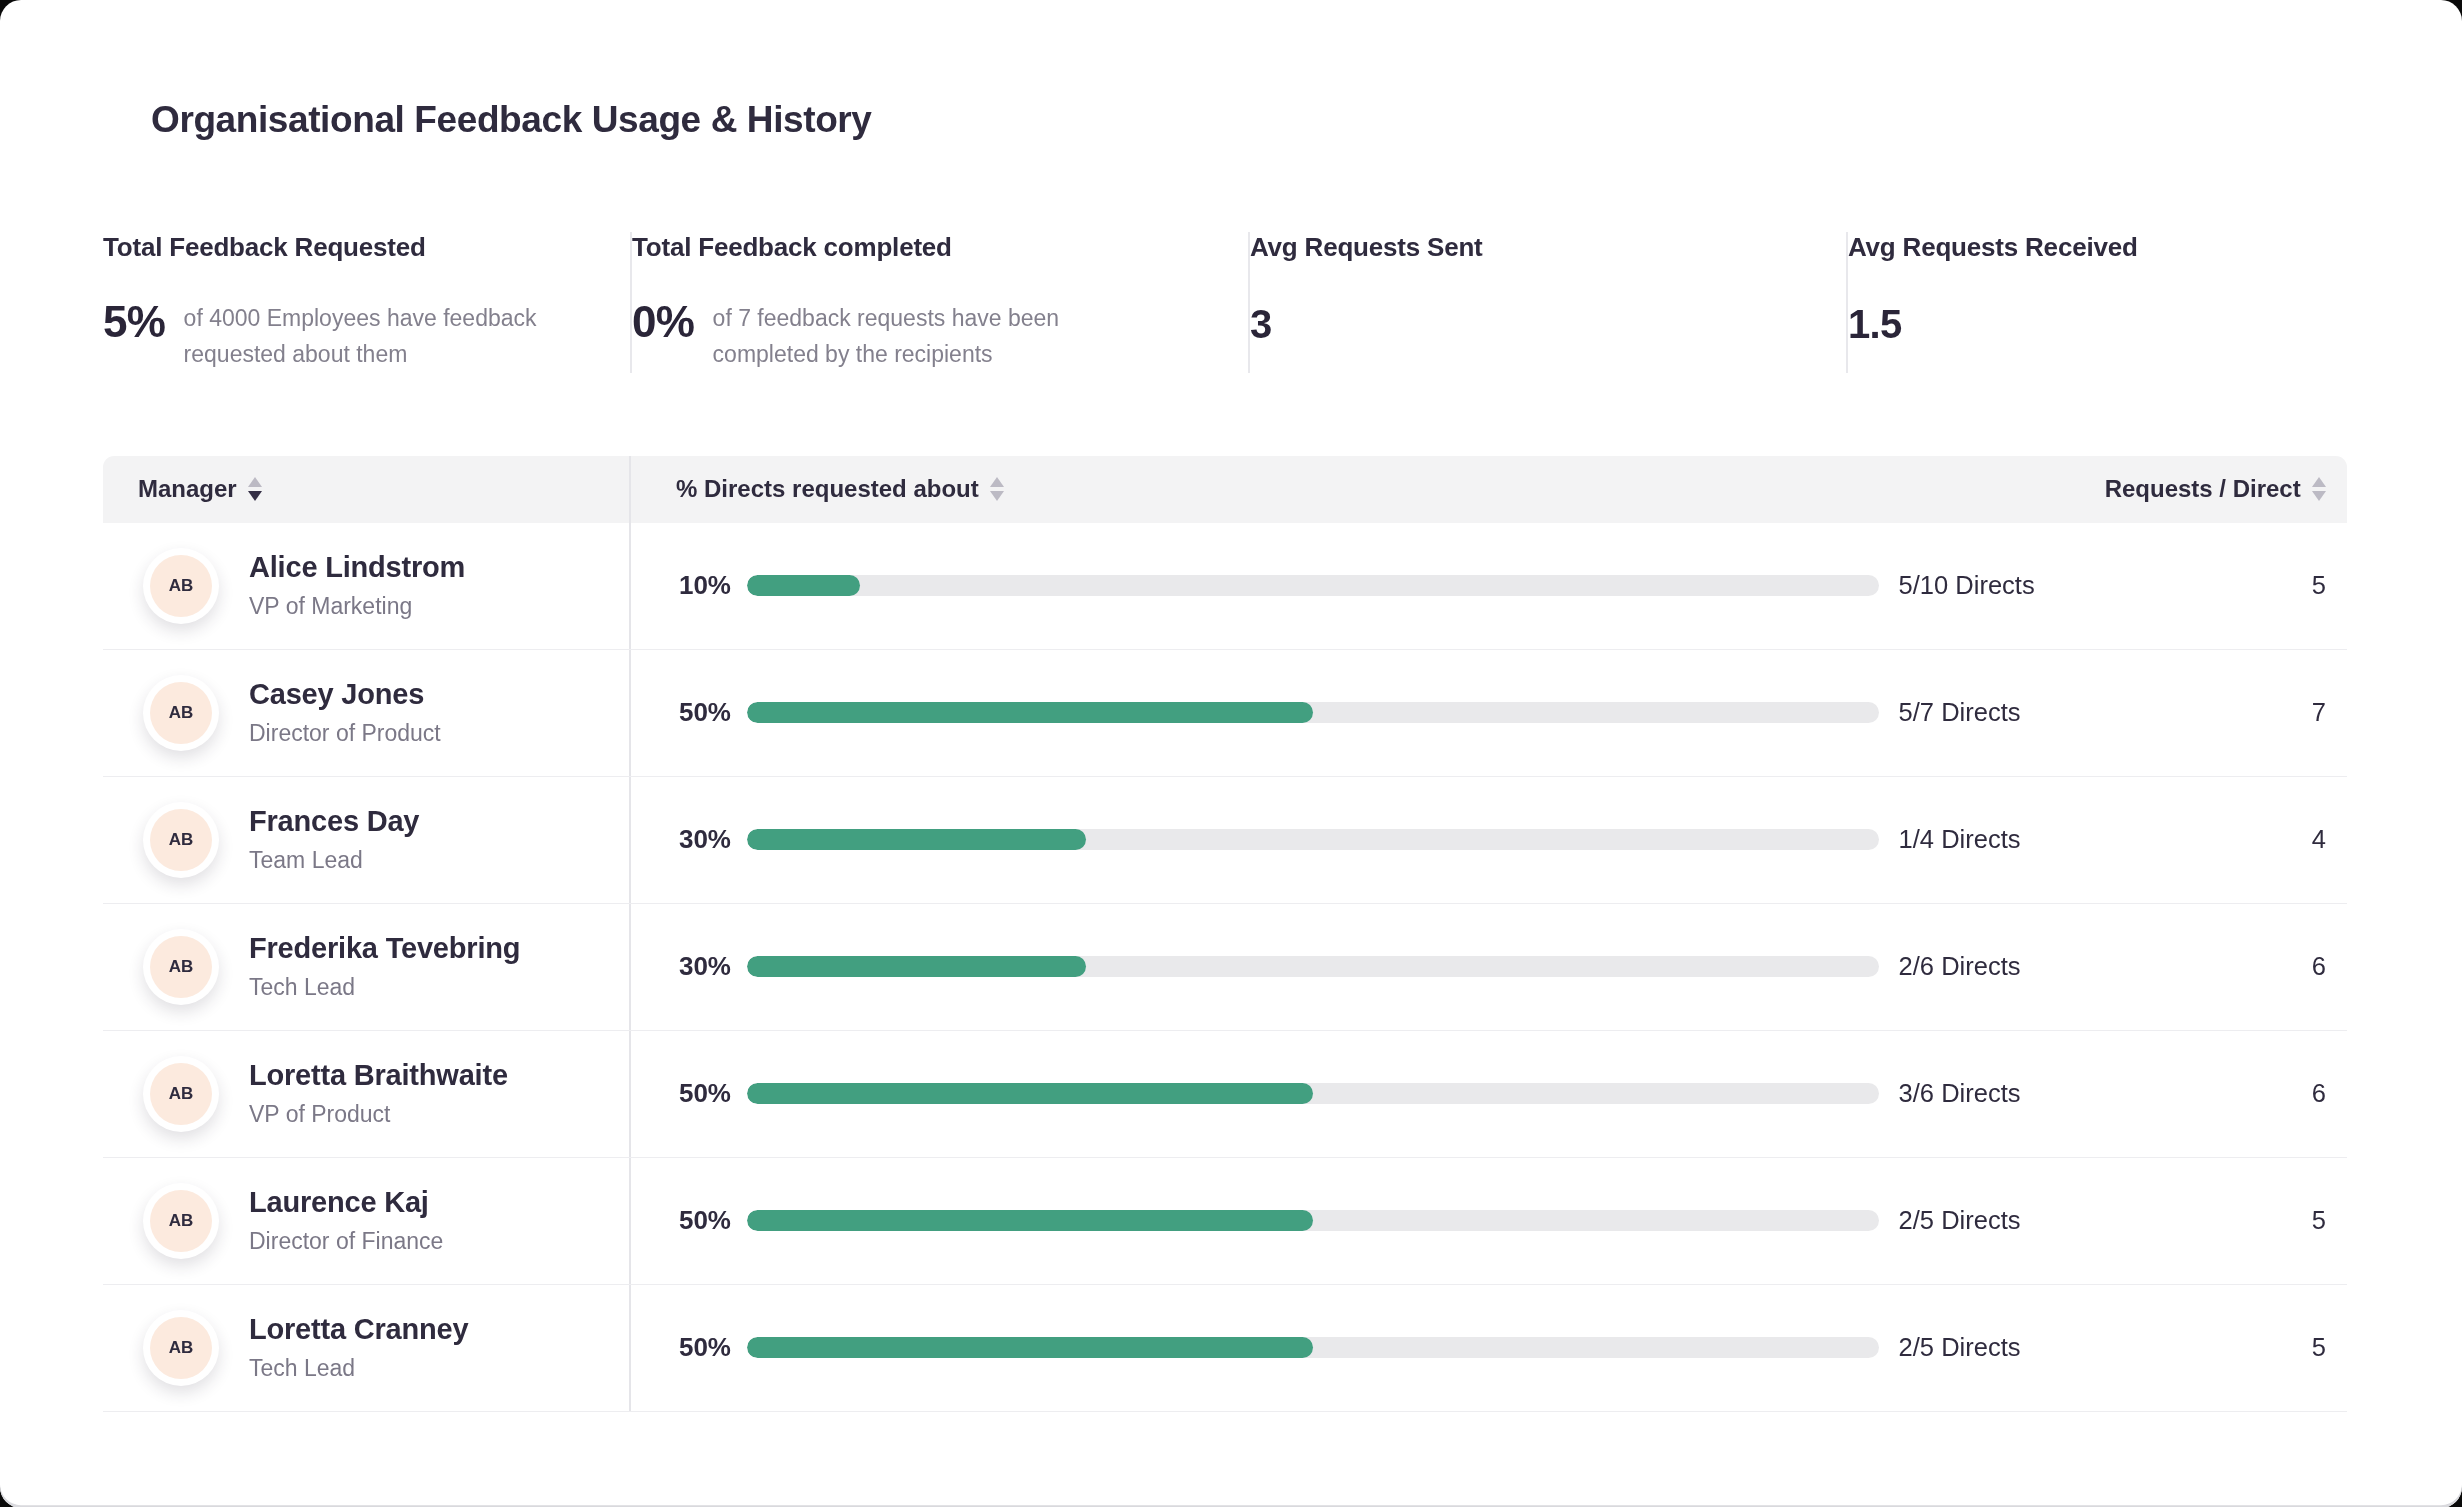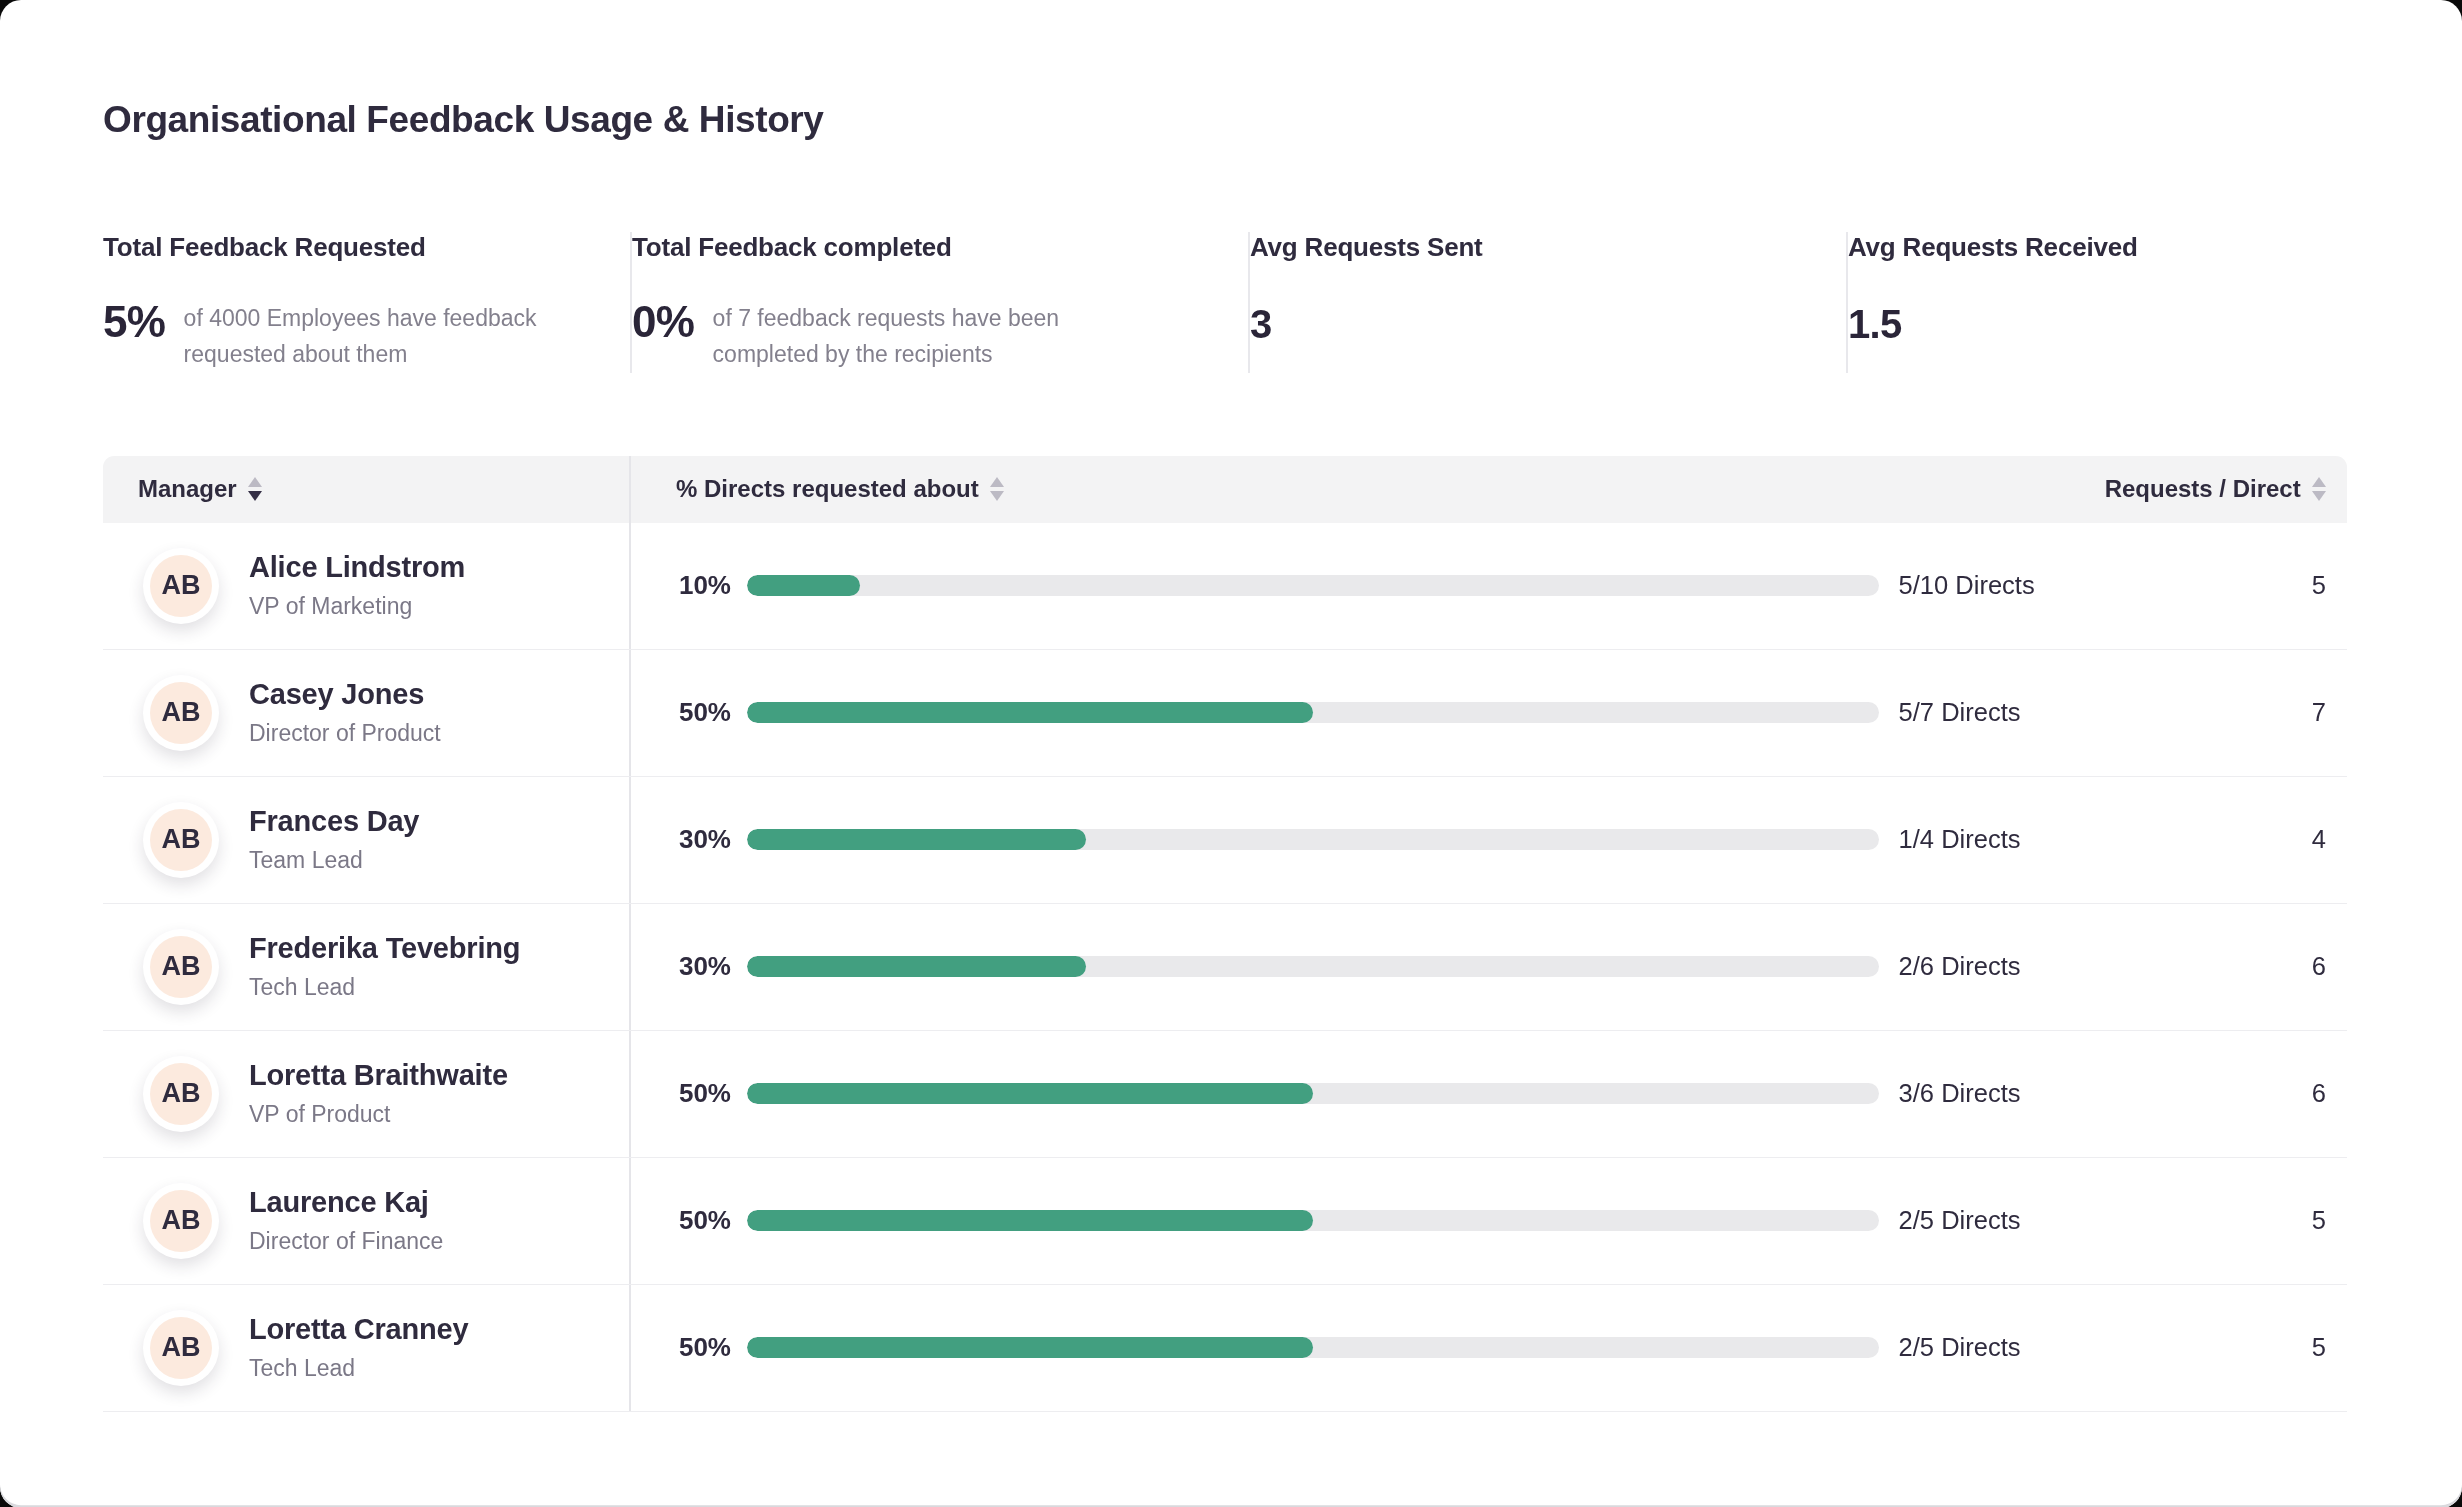--- a/index.html
+++ b/index.html
@@ -5,21 +5,21 @@
   * { margin:0; padding:0; box-sizing:border-box; }
   html,body { width:100%; height:100%; background:#0a0a0a; overflow:hidden;
               font-family:"Liberation Sans","DejaVu Sans",sans-serif; }
   .stage { position:absolute; top:0; left:0; width:2462px; height:1508px;
            transform-origin:0 0; }
   .card { position:absolute; inset:0; background:#ffffff; border-radius:21px;
           overflow:hidden; box-shadow: inset 0 -2.8px 0 #d9d9dd;
           padding:99px 103px 0 103px; }
 
   
-  .page-title { font-size:37px; font-weight:700; color:#2f2b3e; letter-spacing:-0.4px; }
+  .page-title { font-size:37px; font-weight:700; color:#2f2b3e; letter-spacing:-0.4px;margin-left:48px; }
 
   
   .stats { display:flex; margin-top:91px; }
   .stat { padding-right:28px; }
   .stat + .stat { border-left:2.1px solid #e8e8ec; }
   .stat-1 { width:527px; }
   .stat-2 { width:618px; }
   .stat-3 { width:598px; }
   .stat-4 { width:505px; }
   .stat-label { font-size:26px; font-weight:700; color:#2f2b3e; letter-spacing:-0.2px; }
@@ -47,21 +47,21 @@
               border-top:10.6px solid #bcbac4; }
   .tri-down.active { border-top-color:#352f46; }
   .th-requests { margin-left:auto; display:flex; align-items:center; }
 
   
   .avatar { width:76px; height:76px; margin-left:40px; flex:none; border-radius:50%;
             background:#ffffff; display:flex; align-items:center; justify-content:center;
             box-shadow:0 7px 15.6px rgba(40,35,60,0.14); }
   .avatar-inner { width:62px; height:62px; border-radius:50%; background:#fcEADE;
                   background:#fceade; display:flex; align-items:center; justify-content:center; }
-  .avatar-initials { font-size:27px; font-weight:600; color:#2f2b3e; }
+  .avatar-initials { font-size:17px; font-weight:600; color:#2f2b3e; }
   .who { margin-left:30px; }
   .name { font-size:29px; font-weight:700; color:#2f2b3e; letter-spacing:-0.2px; }
   .role { font-size:23px; color:#7b7887; margin-top:8.5px; }
 
   .pct { width:55px; flex:none; text-align:right; font-size:26px; font-weight:700; color:#2f2b3e; }
   .track { width:1132px; flex:none; height:21px; border-radius:10.6px; background:#e9e9eb;
            margin-left:15.6px; overflow:hidden; }
   .fill { height:100%; border-radius:10.6px; }
   .directs { margin-left:20px; font-size:25.5px; color:#2f2b3e; white-space:nowrap; }
   .reqs { margin-left:auto; font-size:25.5px; color:#2f2b3e; }

